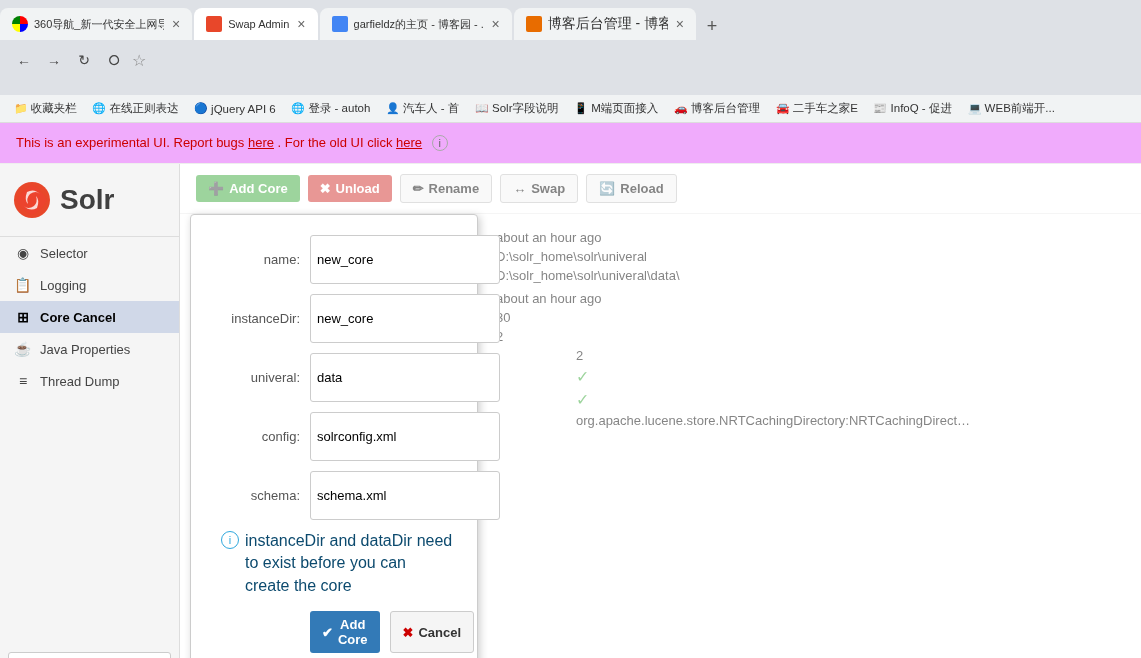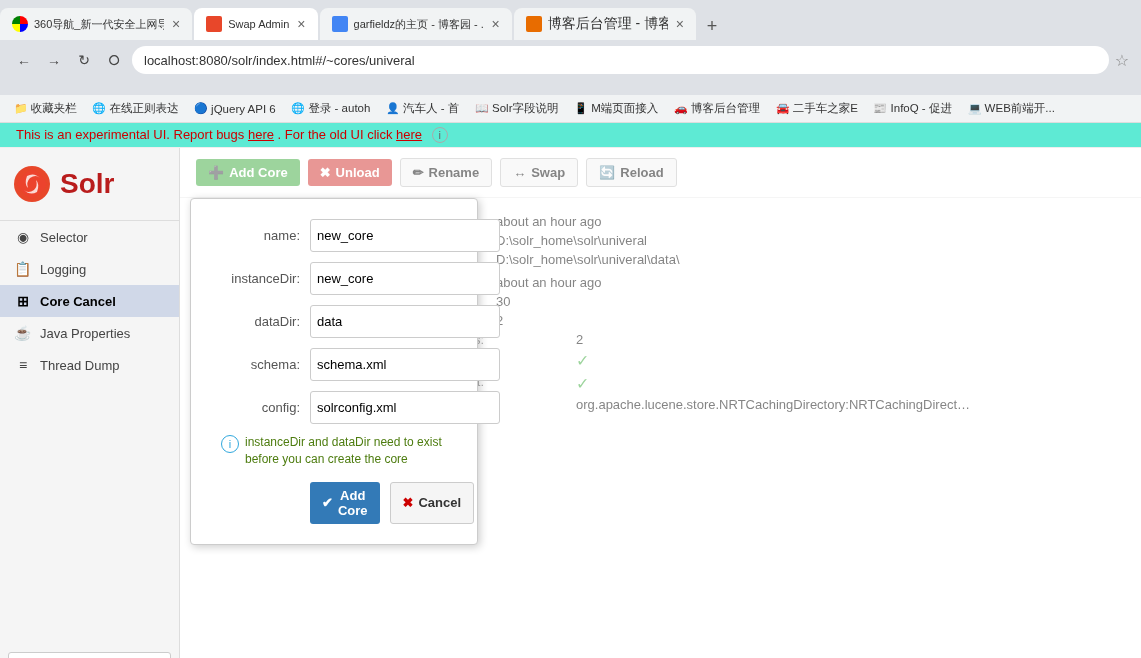--- a/index.html
+++ b/index.html
@@ -23,30 +23,30 @@
     .address-input { flex: 1; height: 28px; border: none; border-radius: 14px; background: #fff; padding: 0 12px; font-size: 13px; outline: none; color: #333; }
     .star-btn { color: #888; font-size: 16px; cursor: pointer; }
 
     .bookmarks-bar { display: flex; align-items: center; padding: 2px 8px; background: #f1f3f4; height: 28px; gap: 4px; border-bottom: 1px solid #ddd; overflow: hidden; }
     .bookmark-item { display: flex; align-items: center; padding: 2px 6px; font-size: 11.5px; color: #333; cursor: pointer; white-space: nowrap; border-radius: 3px; gap: 3px; }
     .bm-icon { font-size: 11px; }
 
     
     .app { display: flex; flex-direction: column; height: 563px; }
 
-    .info-bar { background: #5eead4; padding: 4px 16px; font-size: 13px; color: #c00; border-bottom: 1px solid #eee; }
+    .info-bar { background: #f0abfc; padding: 12px 16px; font-size: 13px; color: #c00; border-bottom: 1px solid #eee; }
     .info-bar a { color: #c00; }
     .info-bar .info-icon { display: inline-block; width: 16px; height: 16px; border-radius: 50%; border: 1px solid #aaa; text-align: center; line-height: 14px; font-size: 11px; color: #666; margin-left: 6px; cursor: pointer; }
 
     .main-area { display: flex; flex: 1; }
 
     
     .sidebar { width: 180px; background: #f5f5f5; border-right: 1px solid #ddd; display: flex; flex-direction: column; }
     .solr-logo { padding: 16px 12px; display: flex; align-items: center; gap: 8px; border-bottom: 1px solid #ddd; }
-    .solr-logo-text { font-size: 28px; font-weight: bold; color: #b91c1c; }
+    .solr-logo-text { font-size: 28px; font-weight: bold; color: #404040; }
 
     .nav-menu { flex: 1; }
     .nav-item { display: flex; align-items: center; padding: 8px 14px; cursor: pointer; color: #444; font-size: 13px; gap: 8px; }
     .nav-item.active { background: #d0d8e8; color: #000; font-weight: bold; }
     .nav-icon { font-size: 14px; width: 18px; text-align: center; flex-shrink: 0; }
 
     .core-selector { margin: 8px; }
     .core-selector select { width: 100%; padding: 4px 6px; font-size: 12px; border: 1px solid #ccc; border-radius: 3px; background: #fff; cursor: pointer; }
 
     
@@ -68,25 +68,25 @@
       background: #fff; 
       border: 1px solid #ccc; 
       border-radius: 4px; 
       box-shadow: 2px 2px 8px rgba(0,0,0,0.2); 
       padding: 20px 24px; 
       width: 288px;
       z-index: 10;
     }
     .form-row { display: flex; align-items: center; margin-bottom: 10px; }
     .form-label { width: 95px; text-align: right; padding-right: 10px; color: #555; font-size: 13px; flex-shrink: 0; }
-    .form-input { flex: 1; padding: 8px 6px; border: 1px solid #ccc; border-radius: 3px; font-size: 13px; outline: none; }
+    .form-input { flex: 1; padding: 16px 6px; border: 1px solid #ccc; border-radius: 3px; font-size: 13px; outline: none; }
 
     .form-info { display: flex; align-items: flex-start; gap: 6px; margin: 8px 0 14px 0; padding-left: 6px; }
     .info-circle { width: 18px; height: 18px; border-radius: 50%; border: 1.5px solid #31a8dd; color: #31a8dd; font-size: 11px; display: flex; align-items: center; justify-content: center; flex-shrink: 0; margin-top: 1px; }
-    .form-info-text { font-size: 12px; color: #4d7c0f; line-height: 1.4; }
+    .form-info-text { font-size: 16px; color: #0c4a6e; line-height: 1.4; }
 
     .form-buttons { display: flex; gap: 10px; padding-left: 95px; }
 
     
     .bg-content { padding: 16px; }
     .detail-row { display: flex; margin-bottom: 4px; }
     .detail-label { width: 140px; text-align: right; padding-right: 12px; color: #777; font-size: 13px; }
     .detail-value { color: #333; font-size: 13px; }
     .check-green { color: #5cb85c; font-size: 16px; }
     .detail-section { margin-bottom: 8px; }
@@ -125,21 +125,20 @@
       <span class="tab-close">×</span>
     </div>
     <div class="tab-new">+</div>
   </div>
 
   <div class="address-bar">
     <div class="nav-btn">←</div>
     <div class="nav-btn">→</div>
     <div class="nav-btn">↻</div>
     <div class="nav-btn">⭘</div>
-    <input class="address-input" type="text" value="localhost:8080/solr/index.html#/~cores/univeral" style="">
     <span class="star-btn">☆</span>
   </div>
 </div>
 
 <div class="bookmarks-bar">
   <span class="bookmark-item">
     <span class="bm-icon">📁</span>
     <span>收藏夹栏</span>
   </span>
   <span class="bookmark-item">
@@ -311,32 +310,32 @@
           <span class="form-label">name:</span>
           <input class="form-input" type="text" value="new_core" style="">
         </div>
 
         <div class="form-row">
           <span class="form-label">instanceDir:</span>
           <input class="form-input" type="text" value="new_core" style="">
         </div>
 
         <div class="form-row">
-          <span class="form-label">dataDir:</span>
+          <span class="form-label">univeral:</span>
           <input class="form-input" type="text" value="data" style="">
+        </div>
+
+        <div class="form-row">
+          <span class="form-label">config:</span>
+          <input class="form-input" type="text" value="solrconfig.xml" style="">
         </div>
 
         <div class="form-row">
           <span class="form-label">schema:</span>
           <input class="form-input" type="text" value="schema.xml" style="">
-        </div>
-
-        <div class="form-row">
-          <span class="form-label">config:</span>
-          <input class="form-input" type="text" value="solrconfig.xml" style="">
         </div>
 
         <div class="form-info">
           <div class="info-circle">i</div>
           <span class="form-info-text">instanceDir and dataDir need to exist before you can create the core</span>
         </div>
 
         <div class="form-buttons">
           <button class="btn btn-blue">
             <span>✔</span>

